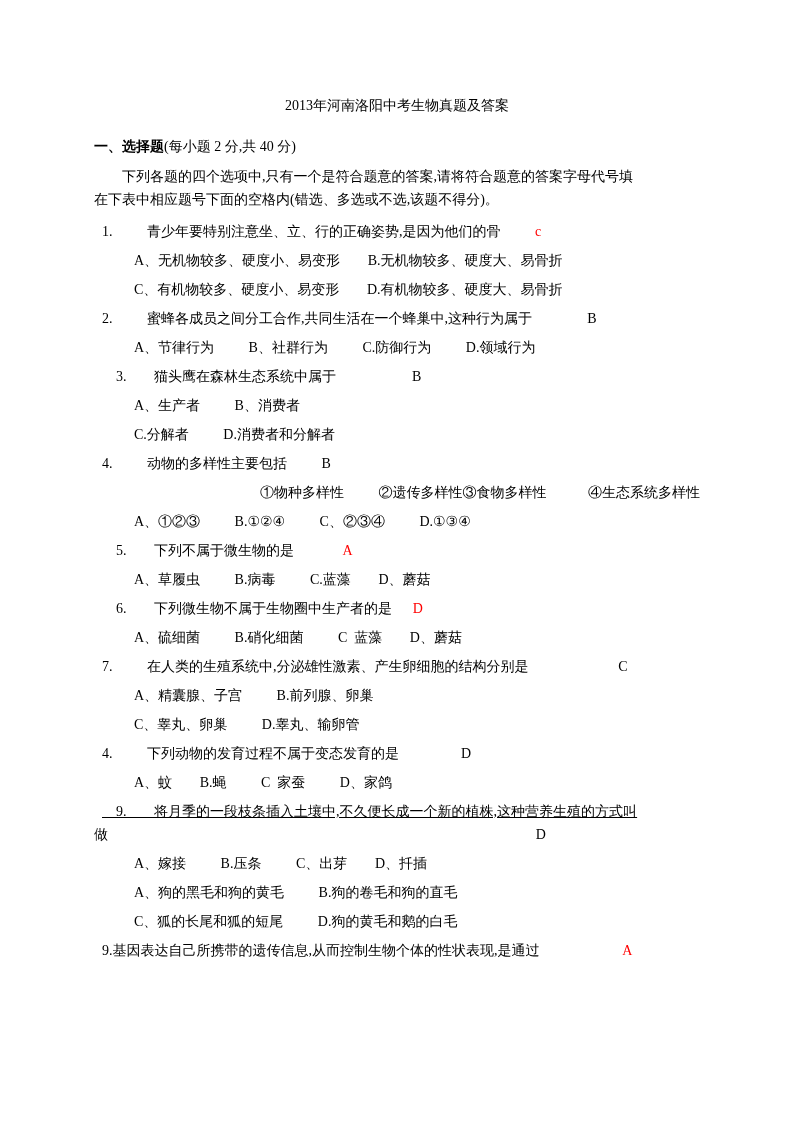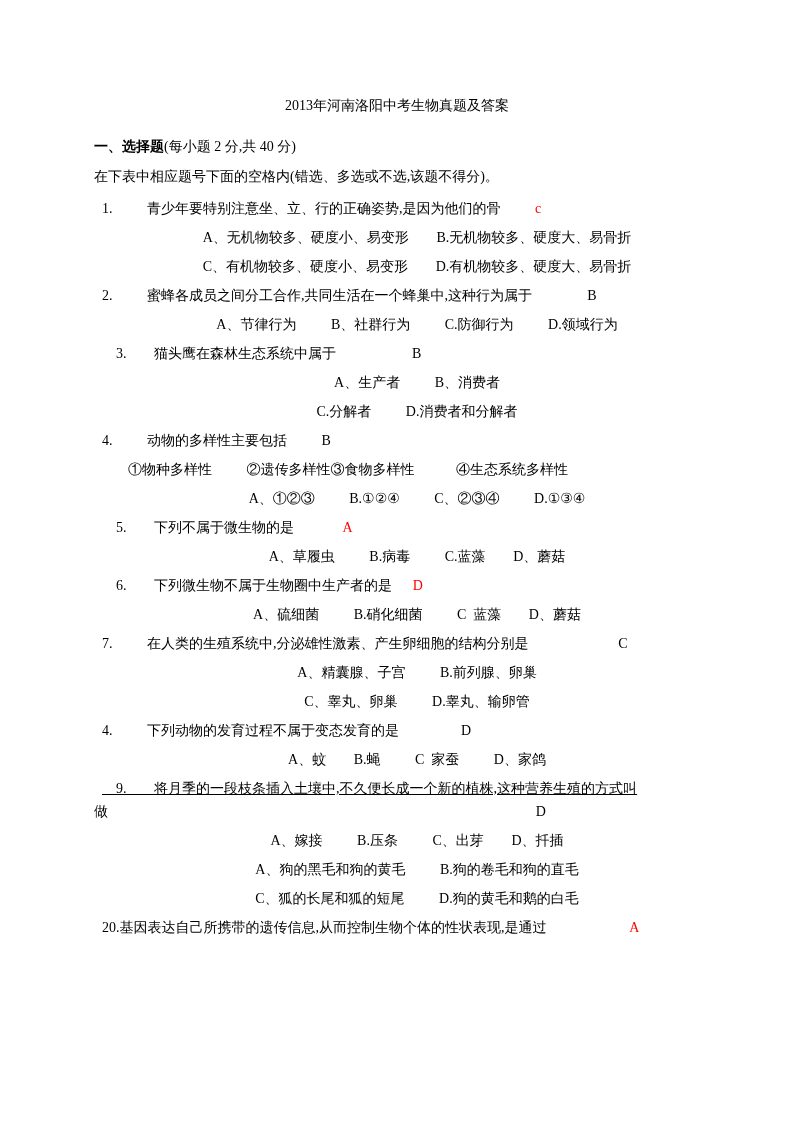--- a/index.html
+++ b/index.html
@@ -12,36 +12,37 @@
   .heading{font-size:14px;line-height:23px;margin:0 0 7px 0;white-space:pre-wrap;}
   .b{font-weight:bold;}
   .intro{margin:0 0 9px 0;}
   .intro .line{margin-bottom:0;}
   .line{
     font-size:14px;line-height:23px;margin:0 0 6px 0;
     white-space:pre-wrap;word-spacing:3.4px;
   }
   .indent2{padding-left:28px;}
   .q{padding-left:8px;}
-  .opt{padding-left:40px;text-align:center;}
-  .circ{padding-left:34px;}
+  .opt{padding-left:40px;}
+  .circ{padding-left:34px;text-align:right;}
   .wrap{padding-left:0;}
   .tight{margin-bottom:0;text-decoration:underline;}
   .ans{color:#000;}
   .ans.red{color:#FF0000;}
 </style>
 </head>
 <body>
 
 <div class="page">
   <div class="title">2013年河南洛阳中考生物真题及答案</div>
 
   <div class="heading"><span class="b">一、选择题</span><span>(每小题 2 分,共 40 分)</span></div>
 
   <div class="intro">
+    <div class="line indent2">下列各题的四个选项中,只有一个是符合题意的答案,请将符合题意的答案字母代号填</div>
     <div class="line">在下表中相应题号下面的空格内(错选、多选或不选,该题不得分)。</div>
   </div>
 
   <div>
       <div>
         <div class="line q"><span>1.     青少年要特别注意坐、立、行的正确姿势,是因为他们的骨     </span><span class="ans red">c</span></div>
         <div class="line opt"><span>A、无机物较多、硬度小、易变形    B.无机物较多、硬度大、易骨折</span></div>
         <div class="line opt"><span>C、有机物较多、硬度小、易变形    D.有机物较多、硬度大、易骨折</span></div>
       </div>
       <div>
@@ -78,16 +79,16 @@
       <div>
         <div class="line q tight"><span>　9.    将月季的一段枝条插入土壤中,不久便长成一个新的植株,这种营养生殖的方式叫</span></div>
         <div class="line wrap"><span>做                                                              </span><span class="ans">D</span></div>
         <div class="line opt"><span>A、嫁接     B.压条     C、出芽    D、扦插</span></div>
       </div>
       <div>
         <div class="line opt"><span>A、狗的黑毛和狗的黄毛     B.狗的卷毛和狗的直毛</span></div>
         <div class="line opt"><span>C、狐的长尾和狐的短尾     D.狗的黄毛和鹅的白毛</span></div>
       </div>
       <div>
-        <div class="line q"><span>20.基因表达自己所携带的遗传信息,从而控制生物个体的性状表现,是通过            </span><span class="ans red">A</span></div>
+        <div class="line q"><span>9.基因表达自己所携带的遗传信息,从而控制生物个体的性状表现,是通过            </span><span class="ans red">A</span></div>
       </div>
     </div>
 </div>
 
 </body></html>

